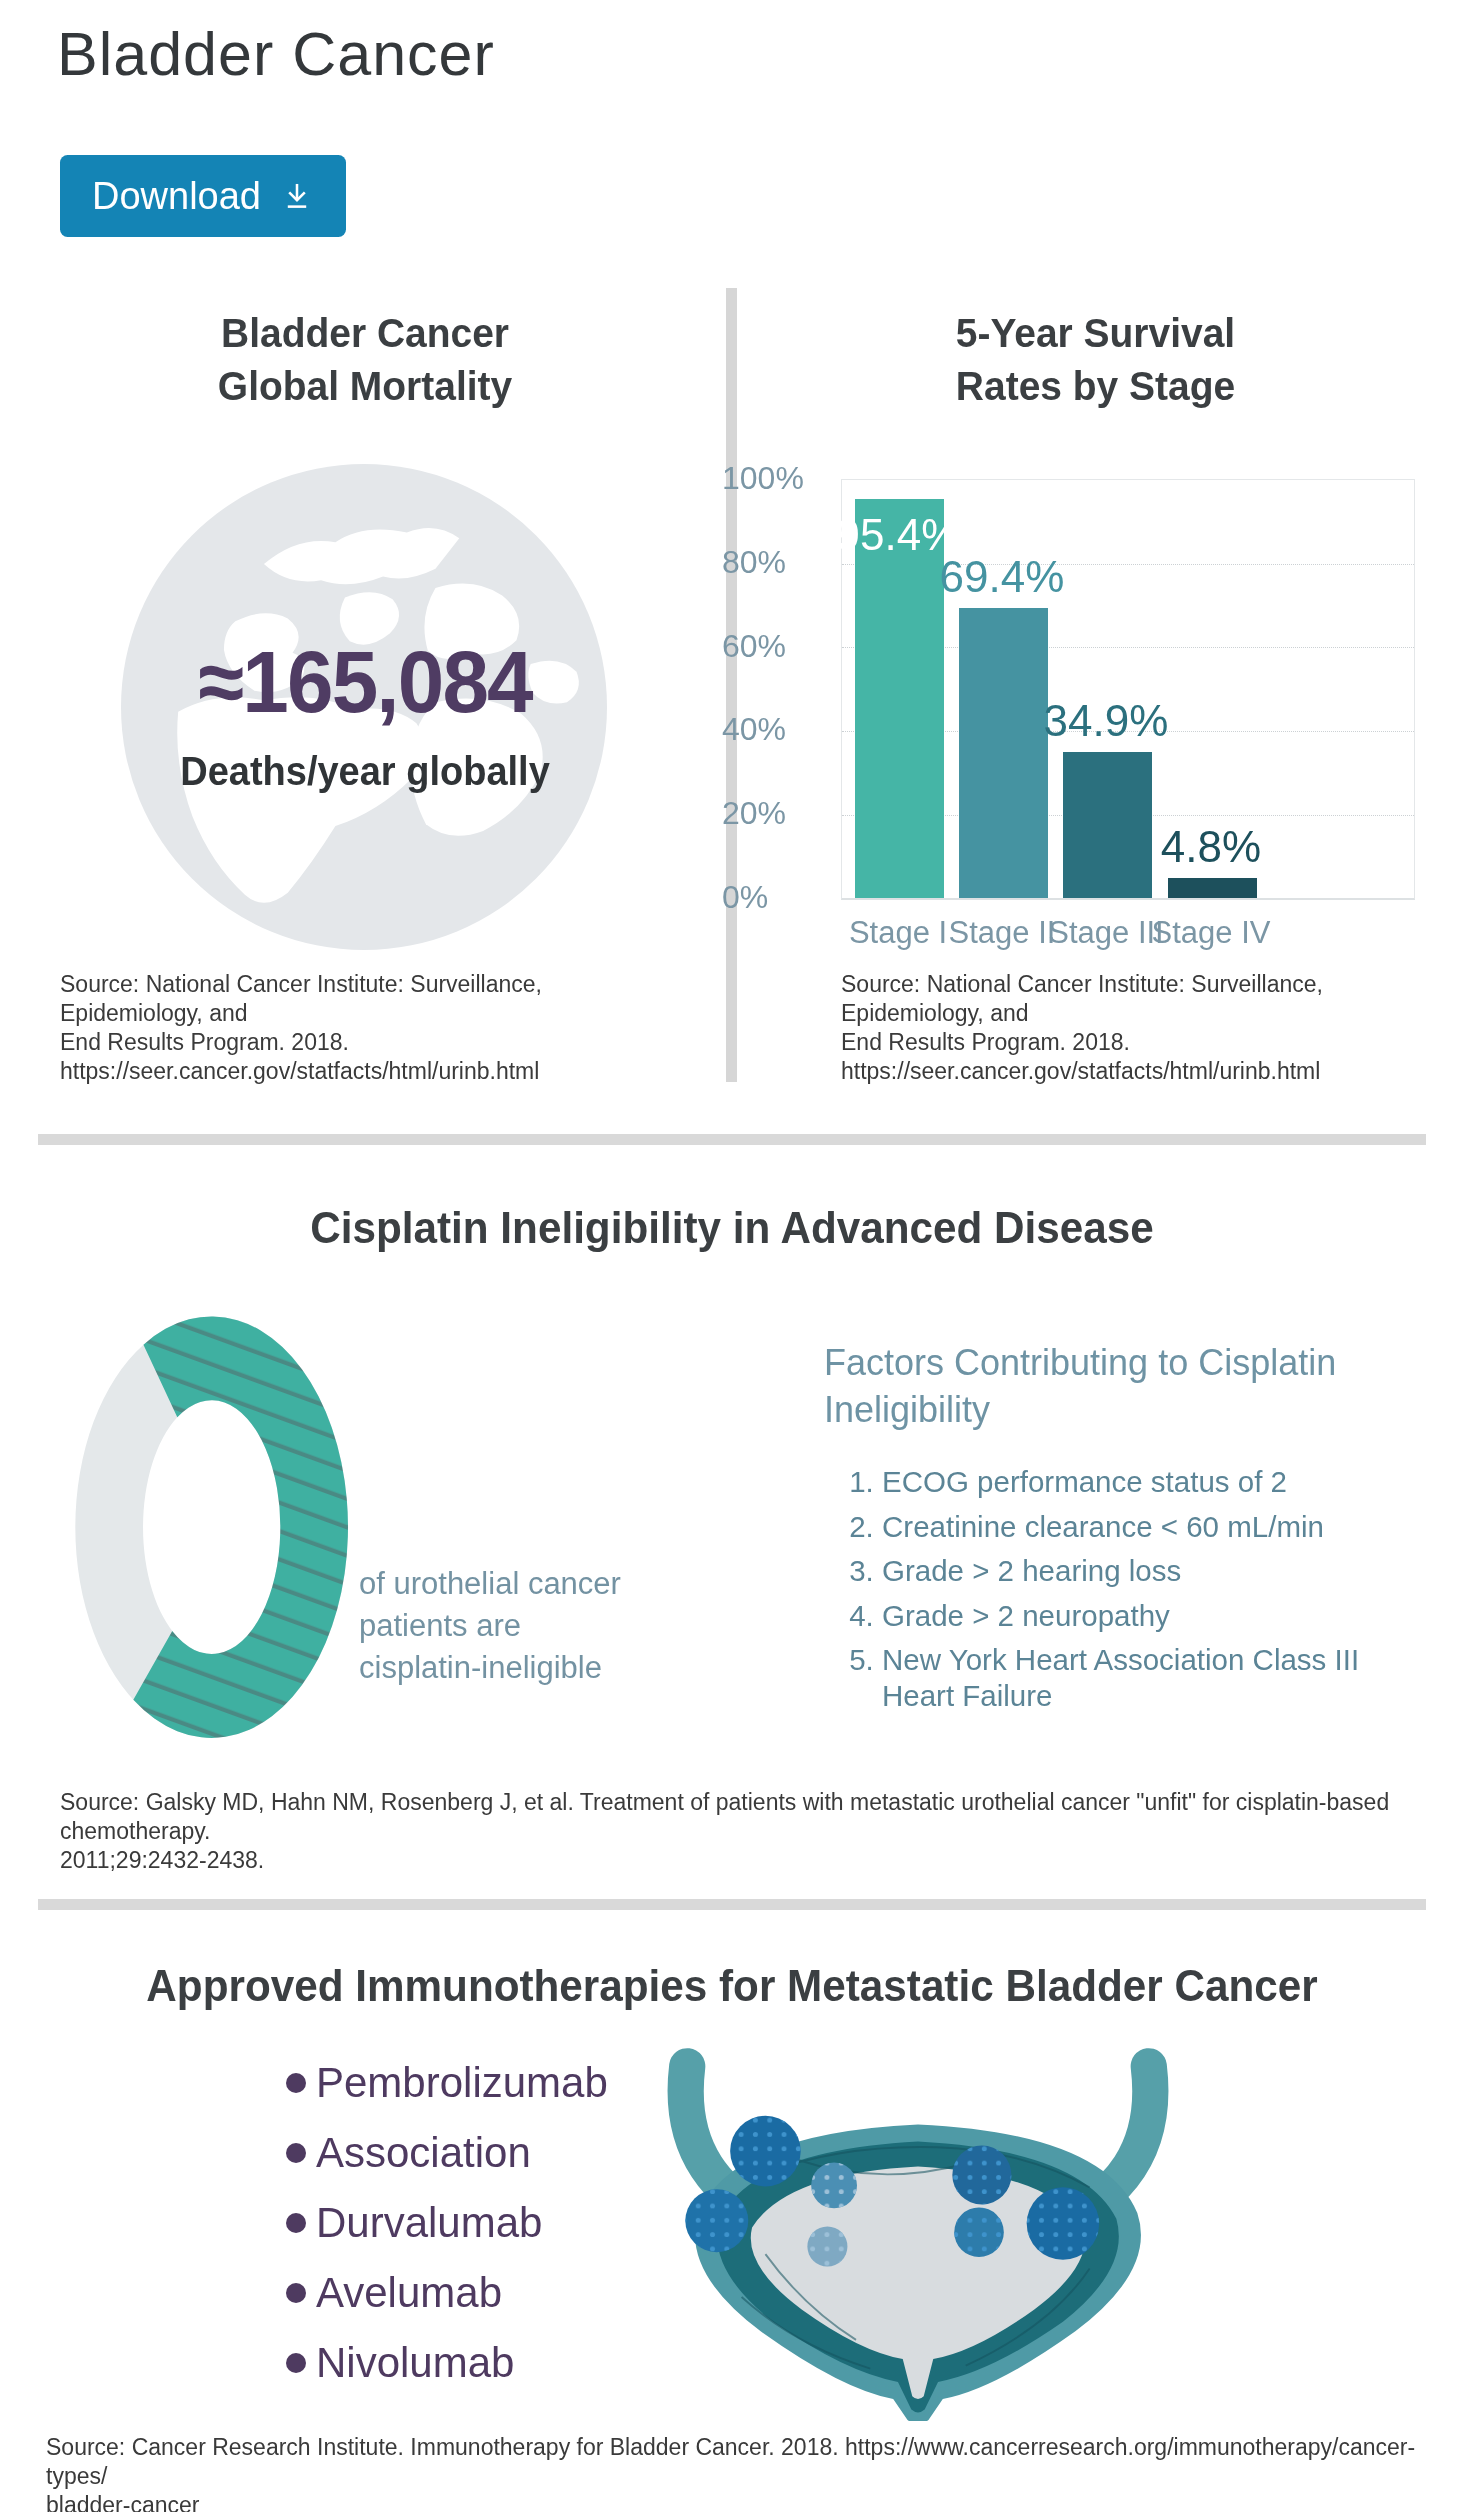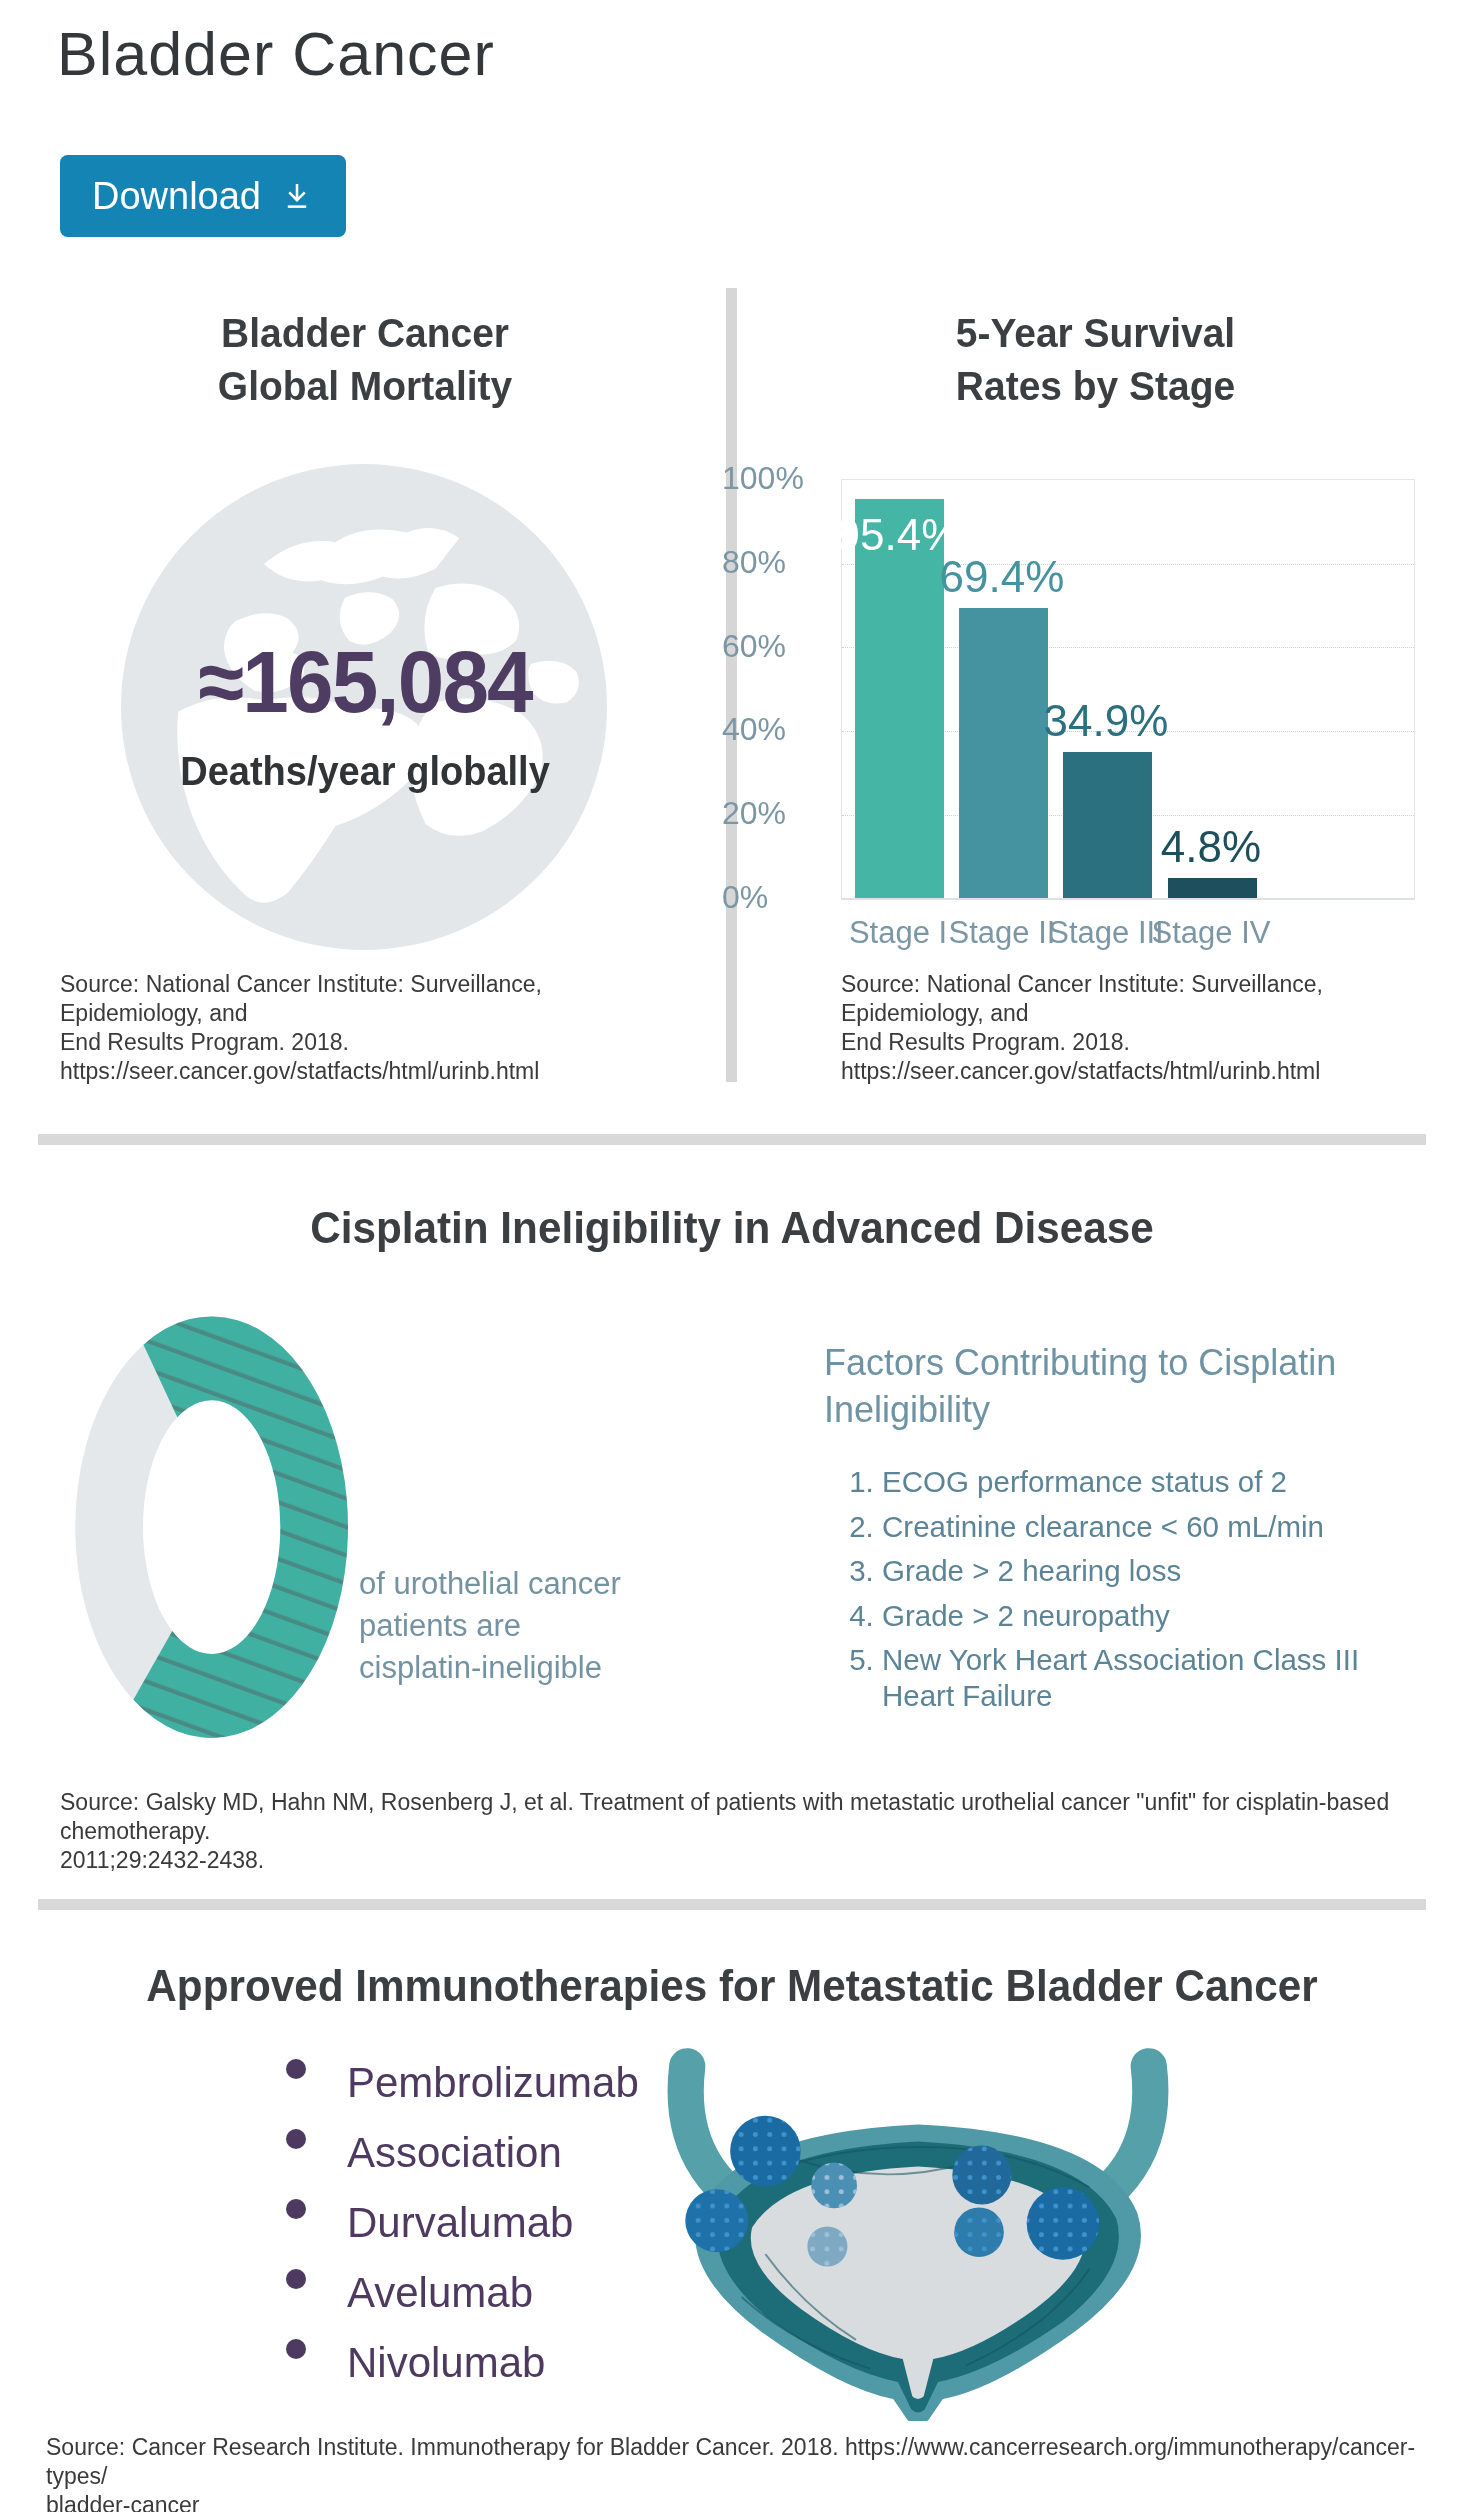--- a/index.html
+++ b/index.html
@@ -37,21 +37,21 @@
     box-sizing:border-box;color:#fff;}
   .callout-line1{font-size:28px;letter-spacing:1.9px;}
   .callout-line2{font-size:40px;letter-spacing:1px;margin-top:7.6px;}
   .callout-caption{left:359px;top:1563px;width:286px;font-size:31px;line-height:1.35;color:#7392a2;}
   .factors-heading{left:824px;top:1340px;width:591px;font-size:36px;line-height:1.3;color:#6e93a4;}
   .factors-list{left:824px;top:1456px;width:591px;font-size:29.5px;line-height:36px;color:#5b8496;}
   .factors-list ol{margin:8px;padding:0 0 0 50px;}
   .factors-list li{margin-bottom:8.6px;}
   
   .drug-list{left:286px;top:2059px;width:400px;list-style:none;margin:0;padding:0;}
-  .drug-list li{display:flex;gap:41px;margin-bottom:22px;}
+  .drug-list li{display:flex;align-items:center;gap:10px;margin-bottom:22px;}
   .bullet{width:20px;height:20px;border-radius:50%;background:#4e3a60;flex:none;}
   .drug-name{font-size:42px;color:#4e3a60;font-weight:400;}
 </style>
 </head>
 <body>
 
 <div class="page">
 
   <div class="abs page-title">Bladder Cancer</div>
   <button class="abs download-btn">

